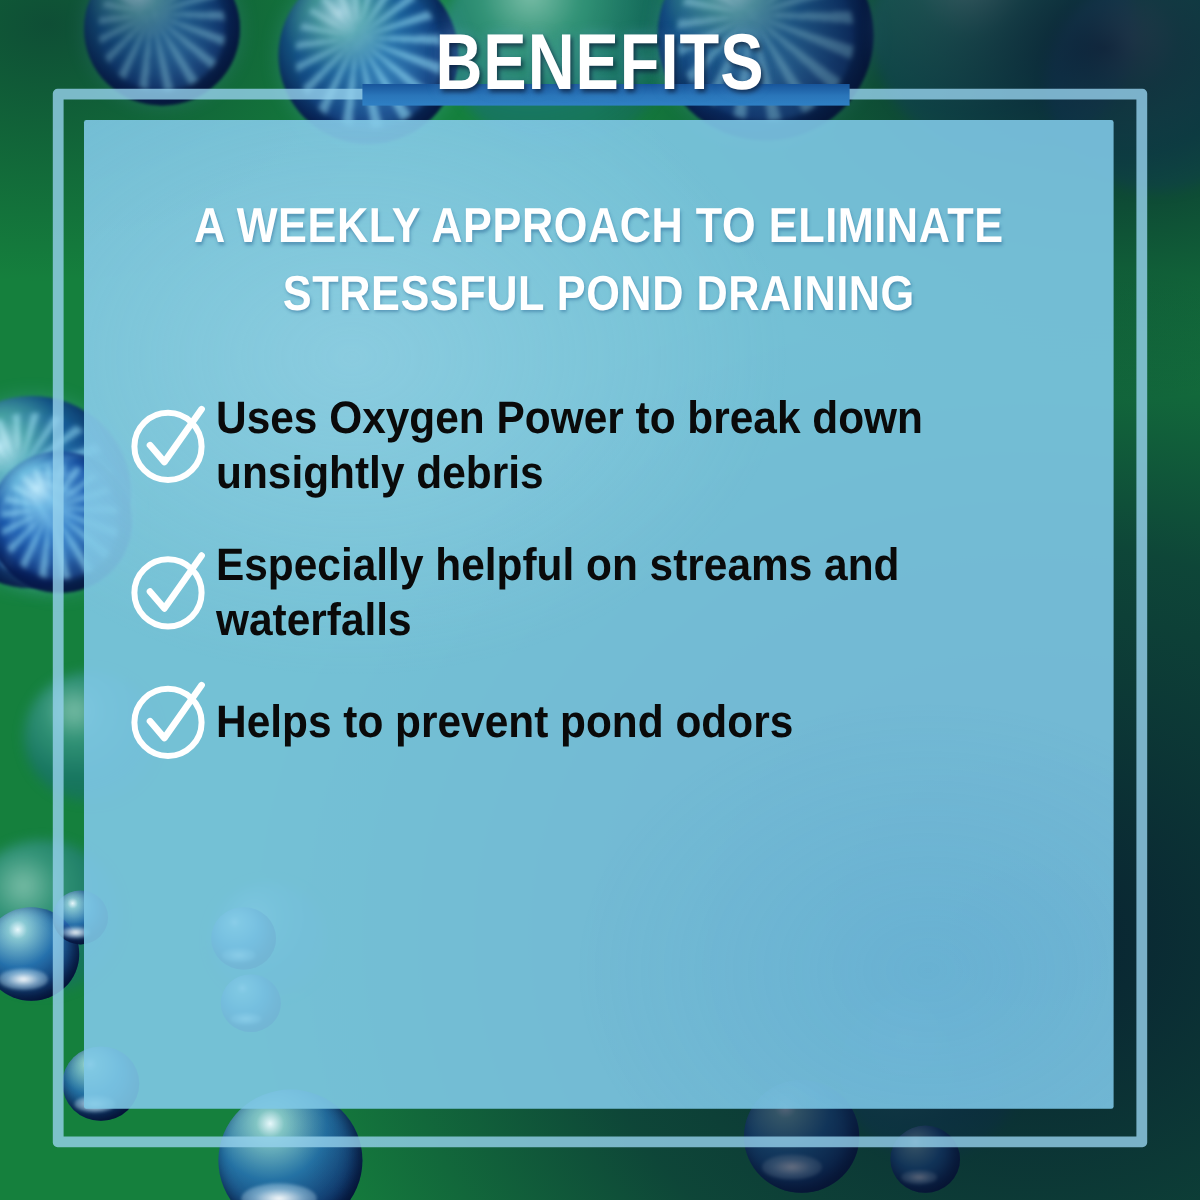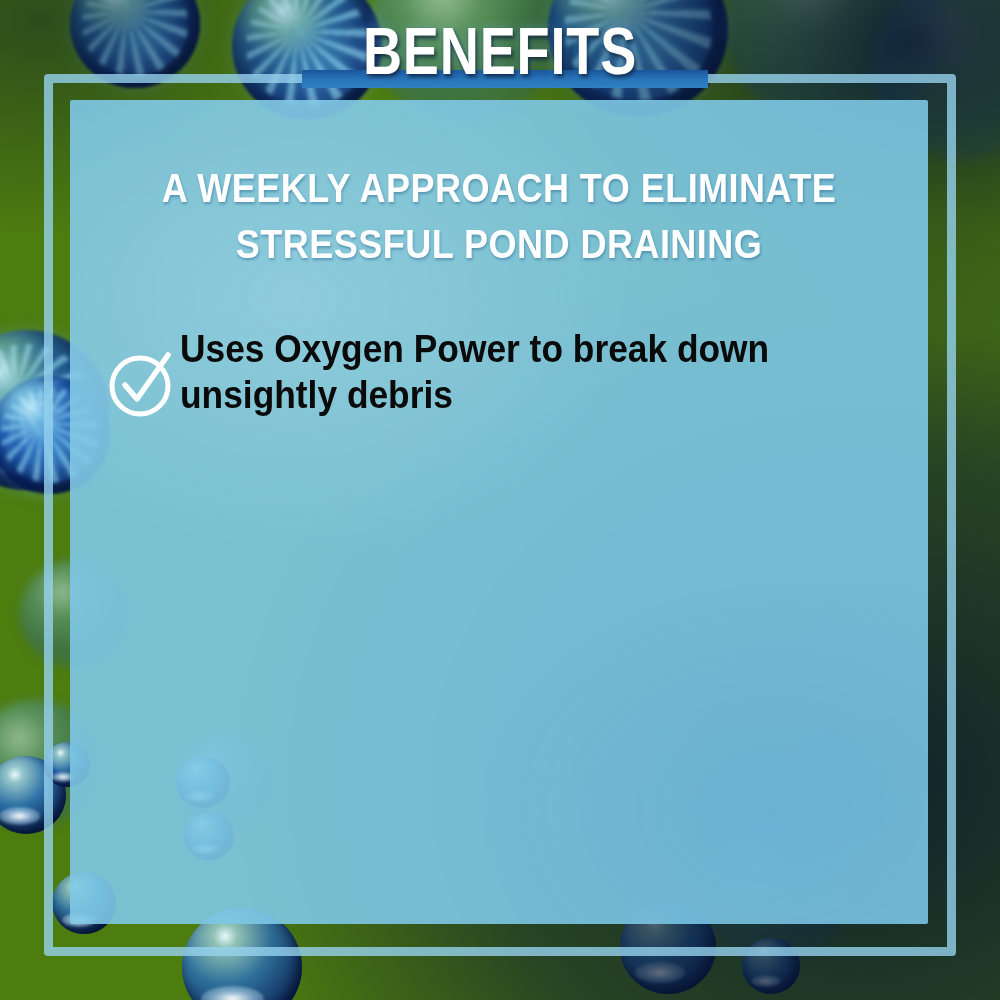--- a/index.html
+++ b/index.html
@@ -7,21 +7,21 @@
     margin: 0;
     padding: 0;
     background: #0a1c3d;
   }
   #stage {
     position: relative;
     width: 1000px;
     height: 1000px;
     overflow: hidden;
     font-family: "Liberation Sans", sans-serif;
-    background: #4d7c0f;
+    background: #15803d;
   }
 
   
   .bg-base {
     position: absolute; inset: 0;
     background:
       radial-gradient(ellipse 620px 500px at 18% 62%, #4aa3dc 0%, #2e7fc4 32%, #1a5ea8 58%, rgba(17,58,110,0) 82%),
       radial-gradient(ellipse 520px 420px at 48% 30%, #3f90d0 0%, #2468ad 40%, rgba(14,45,95,0) 78%),
       radial-gradient(ellipse 700px 680px at 92% 86%, #0e2a58 0%, #0b2049 55%, rgba(9,26,60,0) 85%),
       radial-gradient(ellipse 760px 520px at 88% 8%, #0c2photo 0%, rgba(9,26,60,0) 0%),
@@ -150,21 +150,21 @@
 
   
   .list {
     position: absolute;
     left: 108px; top: 322px;
     width: 810px;
   }
   .benefit {
     position: relative;
     display: flex;
-    align-items: flex-end;
+    align-items: center;
     margin-bottom: 26px;
   }
   .benefit .check {
     flex: 0 0 auto;
     width: 72px;
     height: 66px;
     margin-top: 2px;
   }
   .benefit .check svg { display: block; overflow: visible; }
   .benefit .text {
@@ -229,18 +229,36 @@
     <div class="benefit">
       <span class="check">
         <svg width="72" height="66" viewBox="0 0 72 66" fill="none" xmlns="http://www.w3.org/2000/svg">
           <circle cx="32" cy="34" r="28" stroke="#ffffff" stroke-width="5"></circle>
           <path d="M17 33 L29 47 L60 3" stroke="#ffffff" stroke-width="5.5" stroke-linecap="round" stroke-linejoin="round" fill="none"></path>
         </svg>
       </span>
       <span class="text">Uses Oxygen Power to break down unsightly debris</span>
     </div>
 
-
-
+    <div class="benefit">
+      <span class="check">
+        <svg width="72" height="66" viewBox="0 0 72 66" fill="none" xmlns="http://www.w3.org/2000/svg">
+          <circle cx="32" cy="34" r="28" stroke="#ffffff" stroke-width="5"></circle>
+          <path d="M17 33 L29 47 L60 3" stroke="#ffffff" stroke-width="5.5" stroke-linecap="round" stroke-linejoin="round" fill="none"></path>
+        </svg>
+      </span>
+      <span class="text">Especially helpful on streams and waterfalls</span>
+    </div>
+
+
+    <div class="benefit">
+      <span class="check">
+        <svg width="72" height="66" viewBox="0 0 72 66" fill="none" xmlns="http://www.w3.org/2000/svg">
+          <circle cx="32" cy="34" r="28" stroke="#ffffff" stroke-width="5"></circle>
+          <path d="M17 33 L29 47 L60 3" stroke="#ffffff" stroke-width="5.5" stroke-linecap="round" stroke-linejoin="round" fill="none"></path>
+        </svg>
+      </span>
+      <span class="text">Helps to prevent pond odors</span>
+    </div>
 
 
   </div>
 </div>
 
 </body></html>

